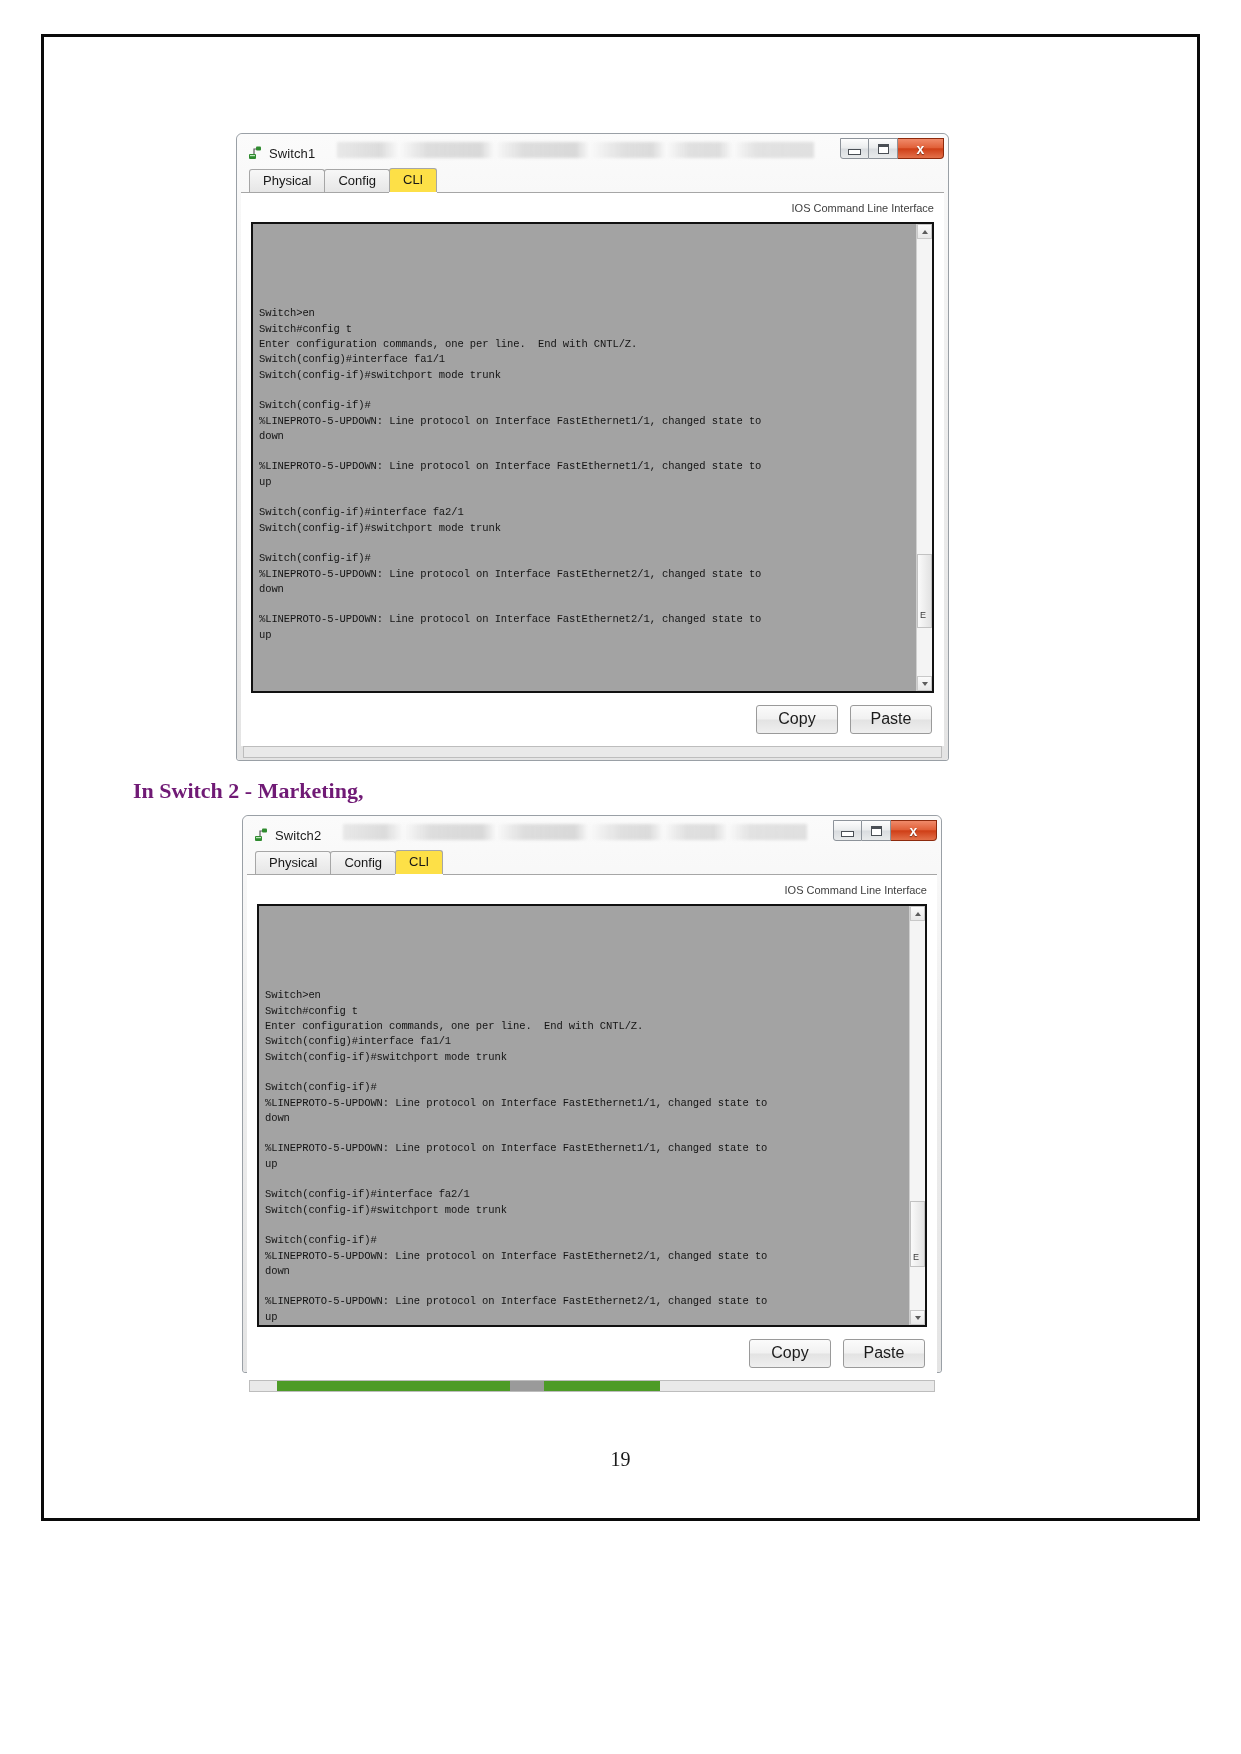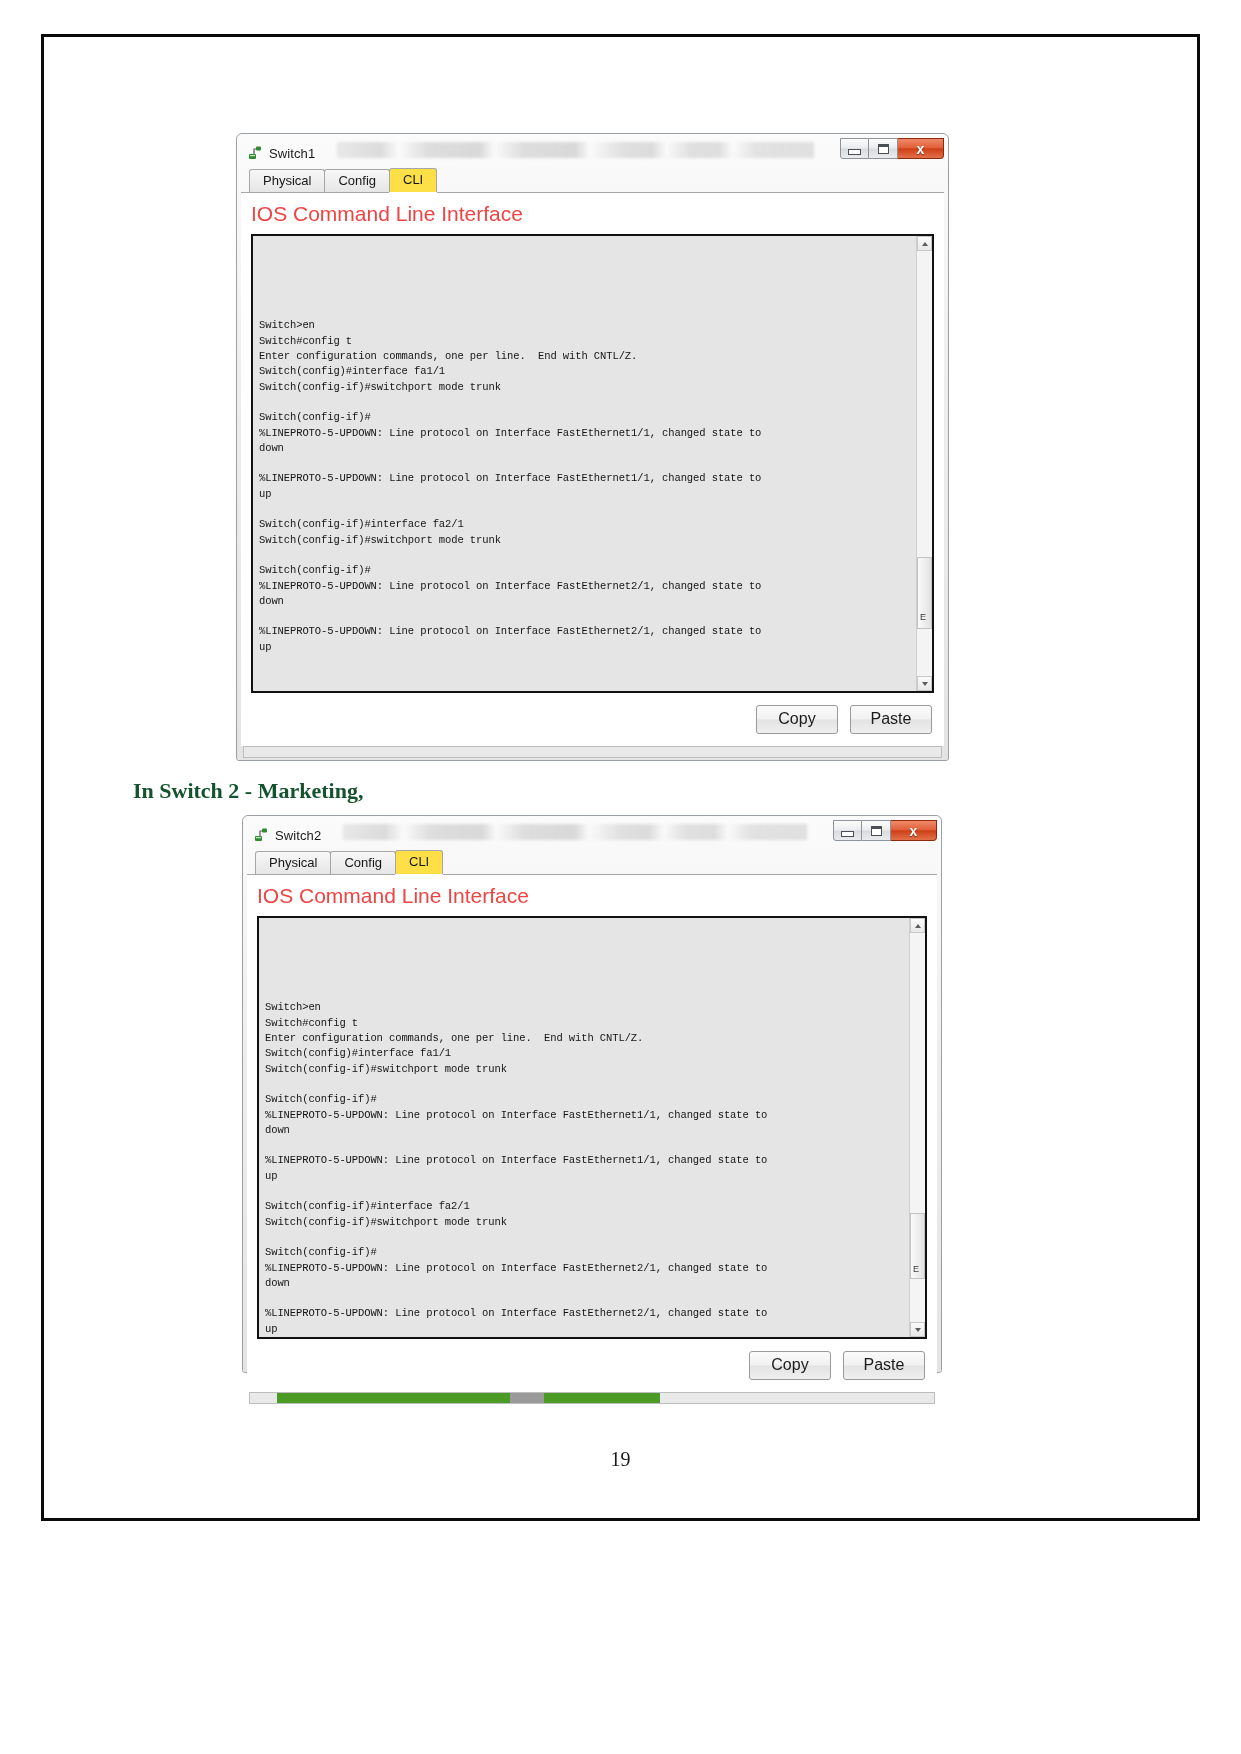--- a/index.html
+++ b/index.html
@@ -176,32 +176,32 @@
   
   .pt-body {
     background: #ffffff;
     flex: 1 1 auto;
     display: flex;
     flex-direction: column;
     padding: 0 10px 0 10px;
     position: relative;
   }
   .cli-heading {
-    text-align: left;
+    text-align: right;
     font-family: "Liberation Sans", sans-serif;
-    font-size: 21px;
-    color: #ef4444;
+    font-size: 11px;
+    color: #404040;
     padding: 9px 0 8px 0;
     flex: 0 0 auto;
   }
   .cli-wrap {
     flex: 1 1 auto;
     display: flex;
     border: 2px solid #111111;
-    background: #e5e5e5;
+    background: #a3a3a3;
     position: relative;
     overflow: hidden;
     justify-content: center;
   }
   .cli-text {
     flex: 1 1 auto;
     font-family: "Liberation Mono", monospace;
     font-size: 10.5px;
     line-height: 15.3px;
     color: #141414;
@@ -296,21 +296,21 @@
     top: 0; bottom: 0;
     background: #9a9a9a;
   }
 
   
   .doc-caption {
     position: absolute;
     font-family: "Liberation Serif", serif;
     font-weight: bold;
     font-size: 22px;
-    color: #14532d;
+    color: #701a75;
     white-space: nowrap;
   }
   .page-number {
     position: absolute;
     width: 100%;
     text-align: center;
     font-family: "Liberation Serif", serif;
     font-size: 20px;
     color: #1a1a1a;
   }

